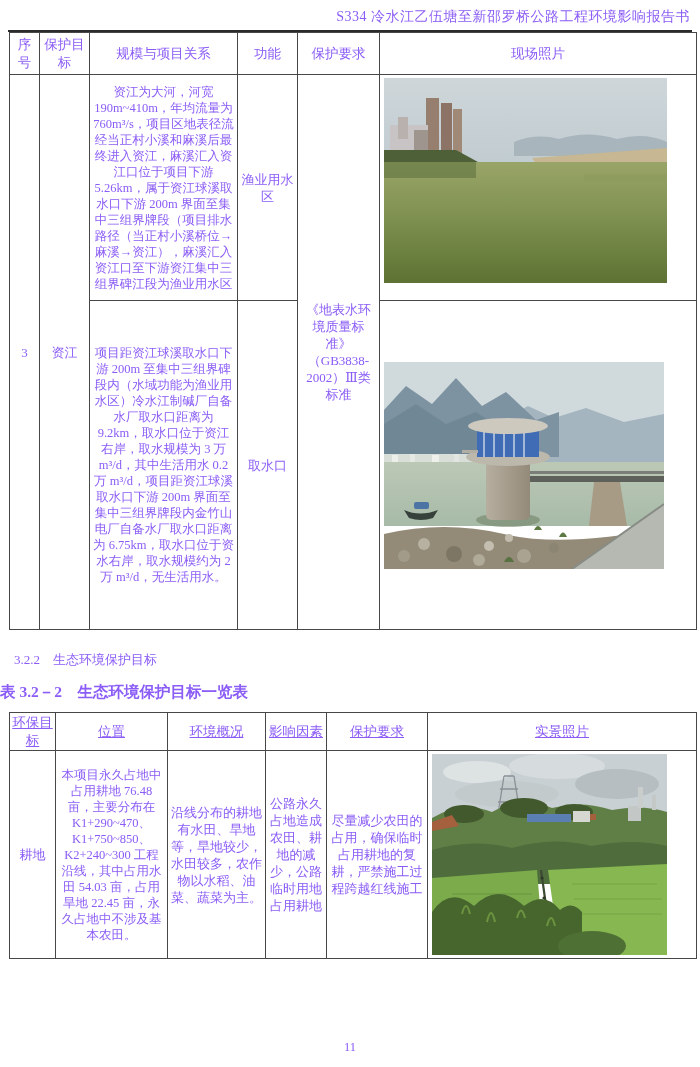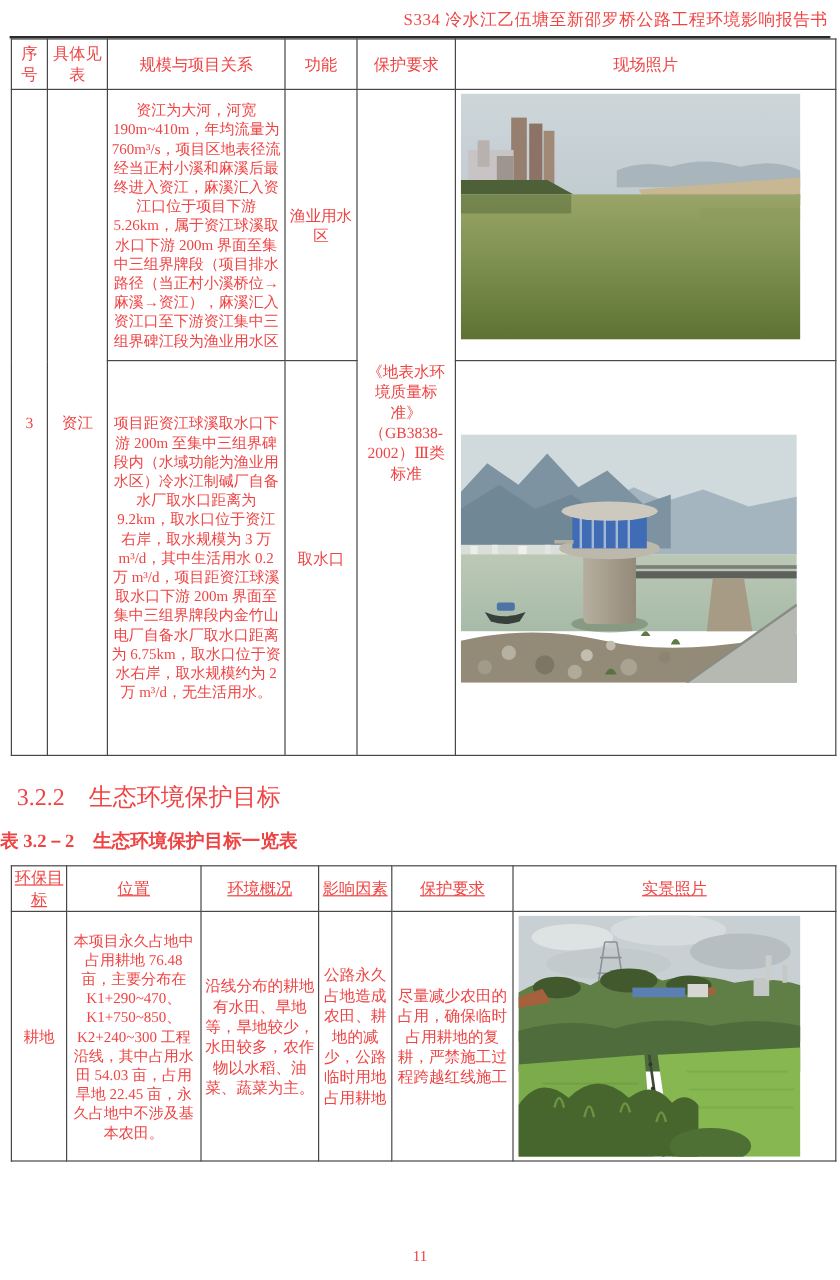--- a/index.html
+++ b/index.html
@@ -1,39 +1,39 @@
 <!DOCTYPE html>
 <html><head>
 <meta charset="utf-8">
 <style>
   html,body{margin:0;padding:0;background:#e8e8e8;}
   .page{
     width:700px;height:1067px;background:#ffffff;margin:0 auto;position:relative;
-    font-family:"Liberation Serif","DejaVu Serif",serif;color:#ef4444;overflow:hidden;
+    font-family:"Liberation Serif","DejaVu Serif",serif;color:#8b5cf6;overflow:hidden;
   }
   
   .doc-header{padding:8px 10px 2px 10px;text-align:right;font-size:14px;letter-spacing:.5px;}
   .doc-rule{border-bottom:2px solid #2b2b2b;margin:2px 8px 0 8px;}
   
   table{border-collapse:collapse;table-layout:fixed;margin-left:9px;width:687px;}
   th,td{
     border:1px solid #474747;text-align:center;vertical-align:middle;
     padding:1px 2px;font-weight:normal;overflow:hidden;
   }
   th{font-size:13.5px;line-height:1.3;}
   .t1 thead tr{height:42px;}
   .t1 .rowA{height:226px;}
   .t1 .rowB{height:329px;}
   .cell-dense{font-size:12.5px;line-height:16px;}
   .cell-mid{font-size:13px;line-height:17px;}
   .photo-cell{padding:3px 2px;vertical-align:middle;}
   .photo-cell.top{vertical-align:top;}
   .photo-cell svg{display:block;margin-left:2px;}
   
-  .section-heading{margin:21px 16px 0 14px;font-size:20px;}
+  .section-heading{margin:21px 16px 0 14px;font-size:13px;}
   .body-paragraph{
     margin:5px 13px 0 13px;font-size:16.5px;line-height:33px;
     text-align:justify;text-indent:2em;
   }
   .table-caption{margin:13px 0 9px 0;text-align:left;font-weight:bold;font-size:15.5px;}
   .t2 thead tr{height:37px;text-decoration:underline;}
   .t2 .rowC{height:207px;}
   
   .page-footer{position:absolute;bottom:12px;left:0;width:100%;text-align:center;font-size:12.5px;}
 </style>
@@ -50,21 +50,21 @@
       <col style="width:30px">
         <col style="width:50px">
         <col style="width:148px">
       <col style="width:60px">
         <col style="width:82px">
         <col style="width:317px">
     </colgroup>
     <thead>
       <tr>
         <th>序号</th>
-        <th>具体见表</th>
+        <th>保护目标</th>
         <th>规模与项目关系</th>
         <th>功能</th>
         <th>保护要求</th>
         <th>现场照片</th>
       </tr>
     </thead>
     <tbody>
       <tr class="rowA">
         <td rowspan="2" class="cell-mid">3</td>
         <td rowspan="2" class="cell-mid">资江</td>

